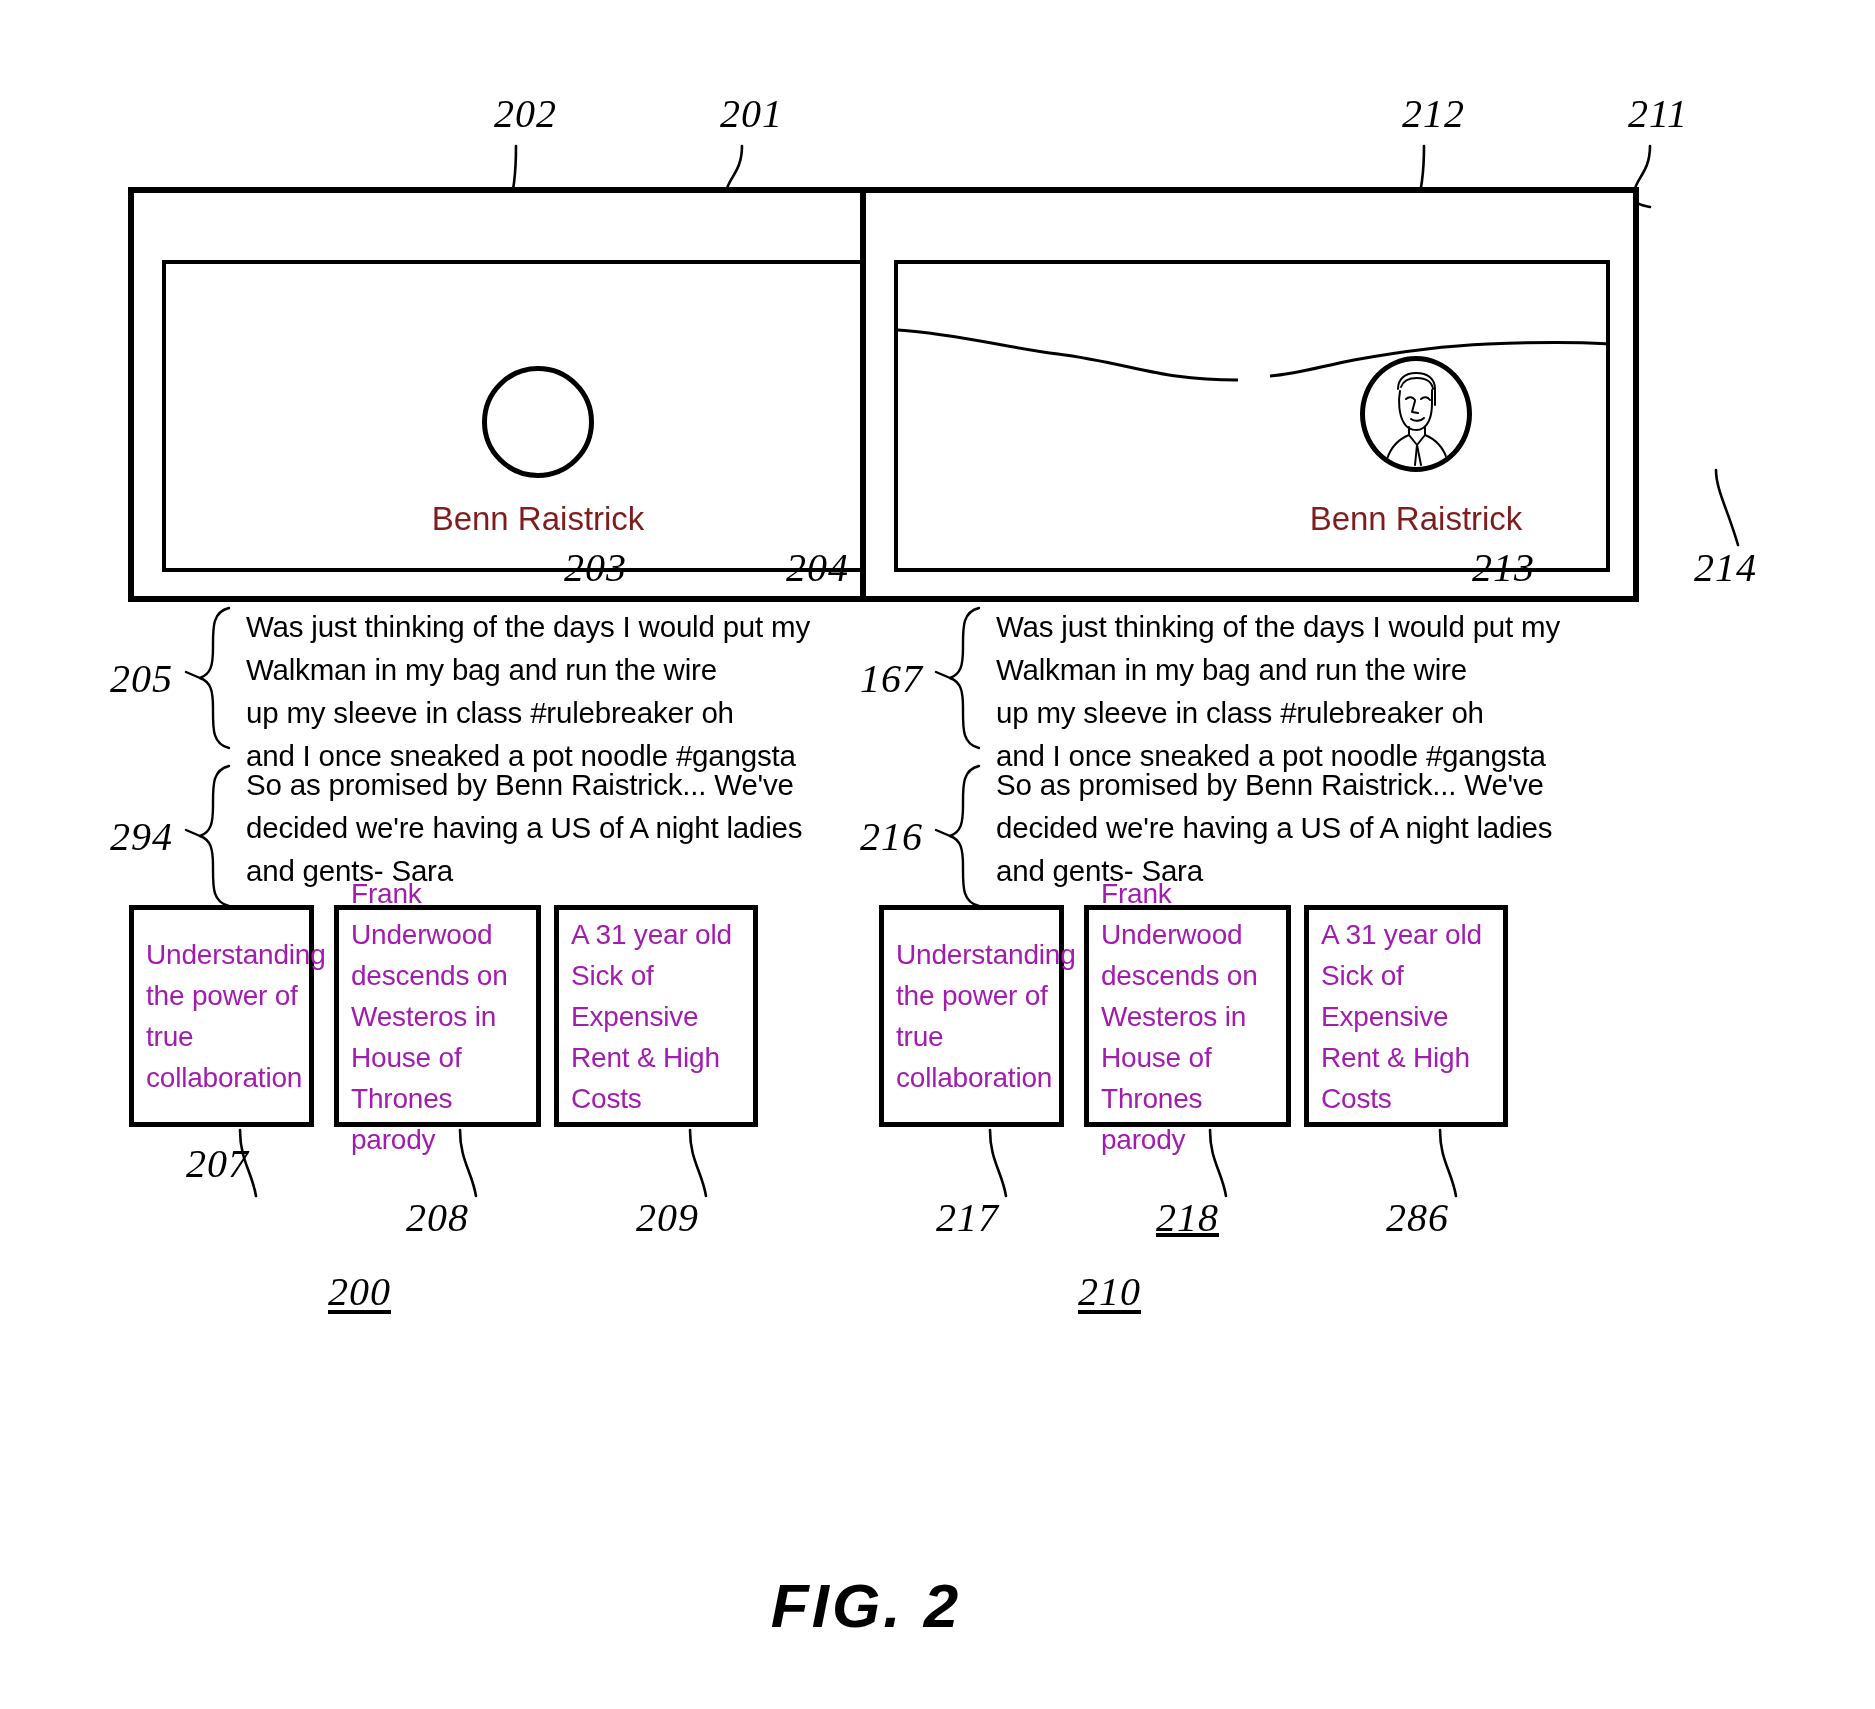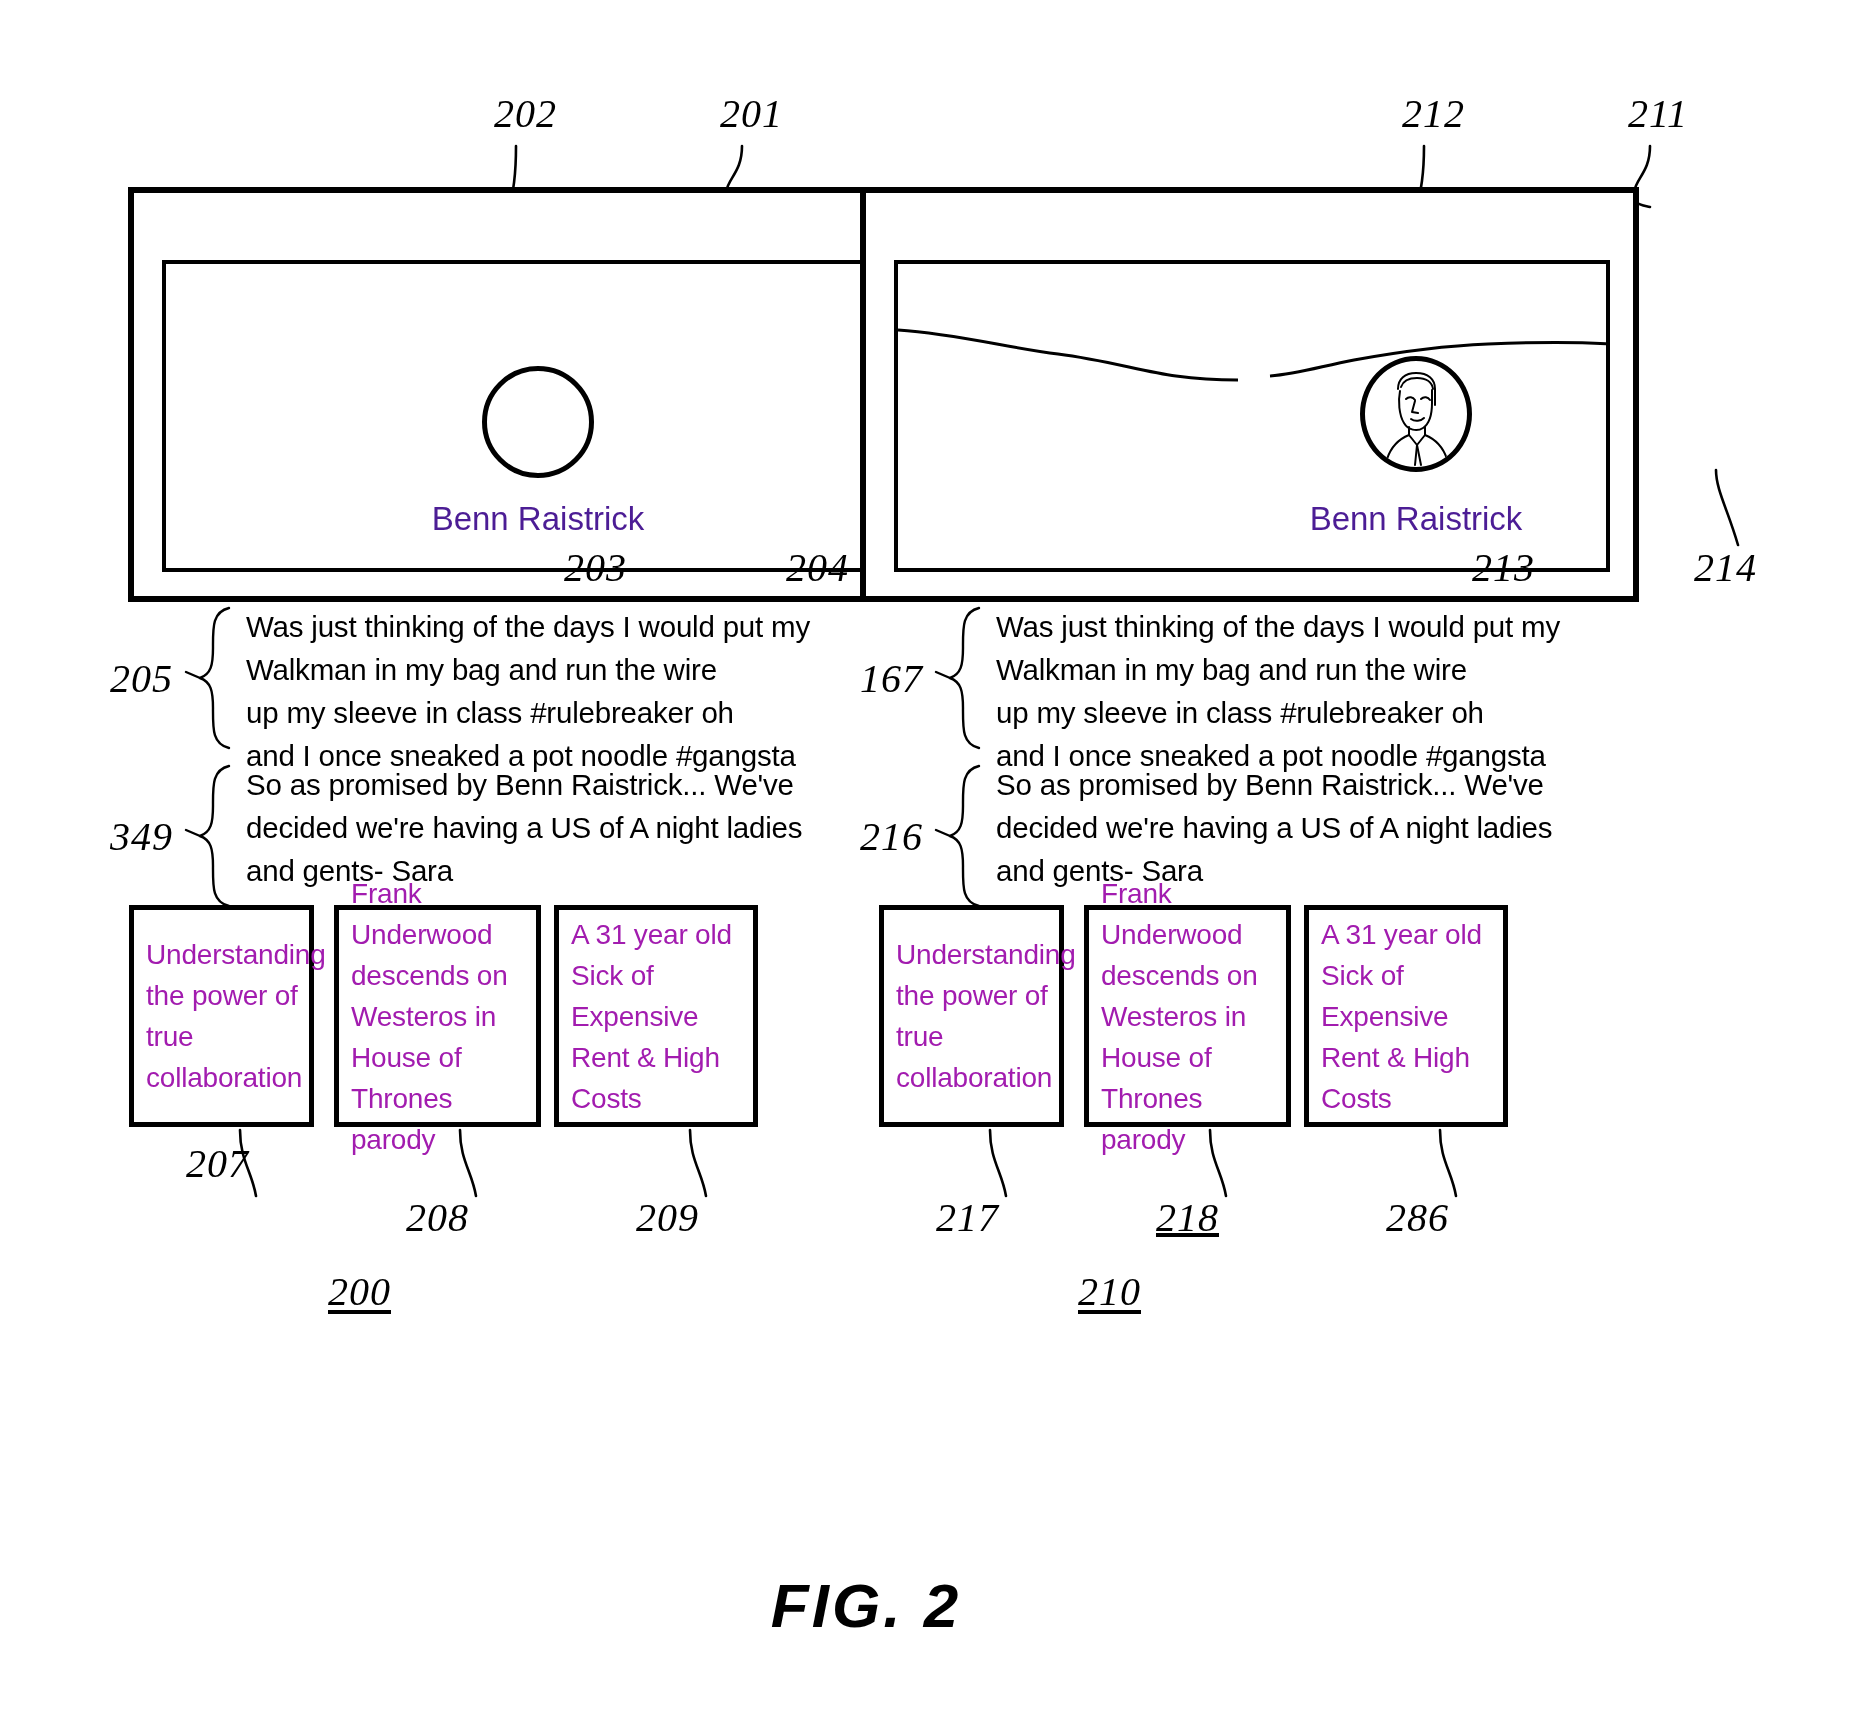--- a/index.html
+++ b/index.html
@@ -55,21 +55,21 @@
     position: absolute;
     border: 5px solid #000;
     border-radius: 50%;
     box-sizing: border-box;
     background: #fff;
   }
   .profile-name {
     position: absolute;
     font-family: "Liberation Sans", sans-serif;
     font-size: 33px;
-    color: #4c1d95;
+    color: #7f1d1d;
     white-space: nowrap;
     text-align: center;
   }
   
   .para {
     position: absolute;
     font-family: "Liberation Sans", sans-serif;
     font-size: 29.5px;
     line-height: 43px;
     color: #000;
@@ -180,21 +180,21 @@
   <div class="ref" style="left:720px; top:94px;">201</div>
   <div class="ref" style="left:564px; top:548px;">203</div>
   <div class="ref" style="left:786px; top:548px;">204</div>
 
   <div class="ref" style="left:110px; top:659px;">205</div>
   <div class="para" style="left:246px; top:605px; width:600px;">Was just thinking of the days I would put my
 Walkman in my bag and run the wire
 up my sleeve in class #rulebreaker oh
 and I once sneaked a pot noodle #gangsta</div>
 
-  <div class="ref" style="left:110px; top:817px;">349</div>
+  <div class="ref" style="left:110px; top:817px;">294</div>
   <div class="para" style="left:246px; top:763px; width:600px;">So as promised by Benn Raistrick... We've
 decided we're having a US of A night ladies
 and gents- Sara</div>
 
   <div class="card" style="left:129px; top:905px; width:185px; height:222px;">
     <div class="card-text">Understanding
 the power of
 true collaboration</div>
   </div>
   <div class="card" style="left:334px; top:905px; width:207px; height:222px;">

